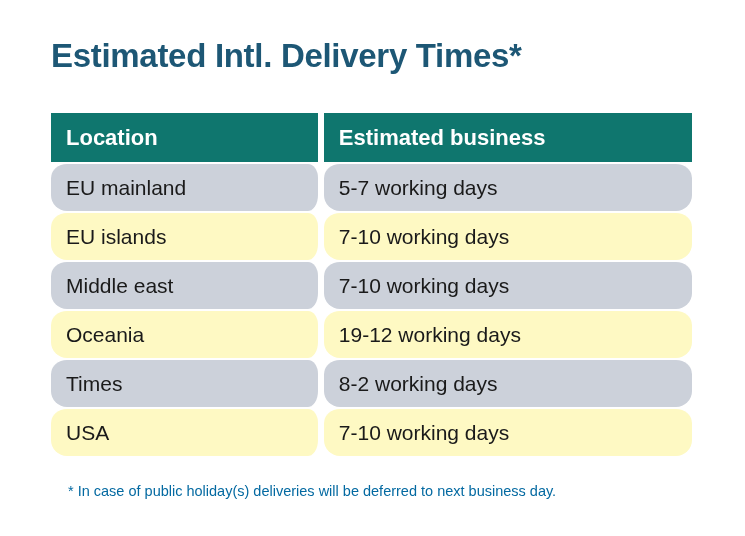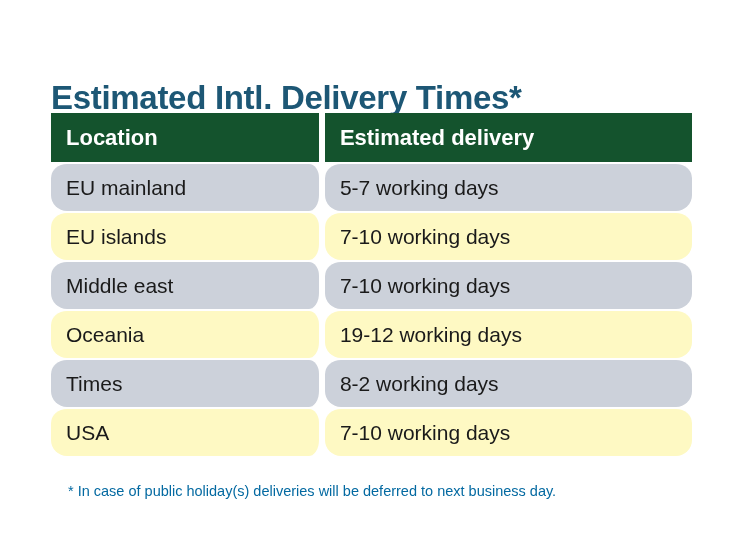--- a/index.html
+++ b/index.html
@@ -27,21 +27,20 @@
   .page-title {
     position: absolute;
     left: 51px;
     top: 36px;
     font-size: 33px;
     font-weight: bold;
     letter-spacing: -0.3px;
     color: #1d5775;
     white-space: nowrap;
     line-height: 40px;
-    margin-top: 42px;
   }
 
   .delivery-table {
     position: absolute;
     left: 51px;
     top: 113px;
     width: 641px;
     border-collapse: separate;
     border-spacing: 0;
   }
@@ -68,21 +67,21 @@
     width: 370px;
   }
 
   
   .delivery-table th.col-location,
   .delivery-table td.col-location {
     border-right: 6px solid #ffffff;
   }
 
   .delivery-table thead th {
-    background: #14532d;
+    background: #0f766e;
     color: #ffffff;
     font-weight: bold;
     font-size: 22px;
     height: 47px;
   }
 
   .delivery-table tbody tr td {
     border-top: 2px solid #ffffff;
     color: #1a1a1a;
     font-weight: normal;
@@ -111,21 +110,21 @@
 <body>
 
 <div class="page">
 
   <div class="page-title">Estimated Intl. Delivery Times*</div>
 
   <table class="delivery-table">
     <thead>
       <tr>
         <th class="col-location">Location</th>
-        <th class="col-estimate">Estimated delivery</th>
+        <th class="col-estimate">Estimated business</th>
       </tr>
     </thead>
     <tbody>
       <tr class="row-odd">
         <td class="col-location">EU mainland</td>
         <td class="col-estimate">5-7 working days</td>
       </tr>
       <tr class="row-even">
         <td class="col-location">EU islands</td>
         <td class="col-estimate">7-10 working days</td>

